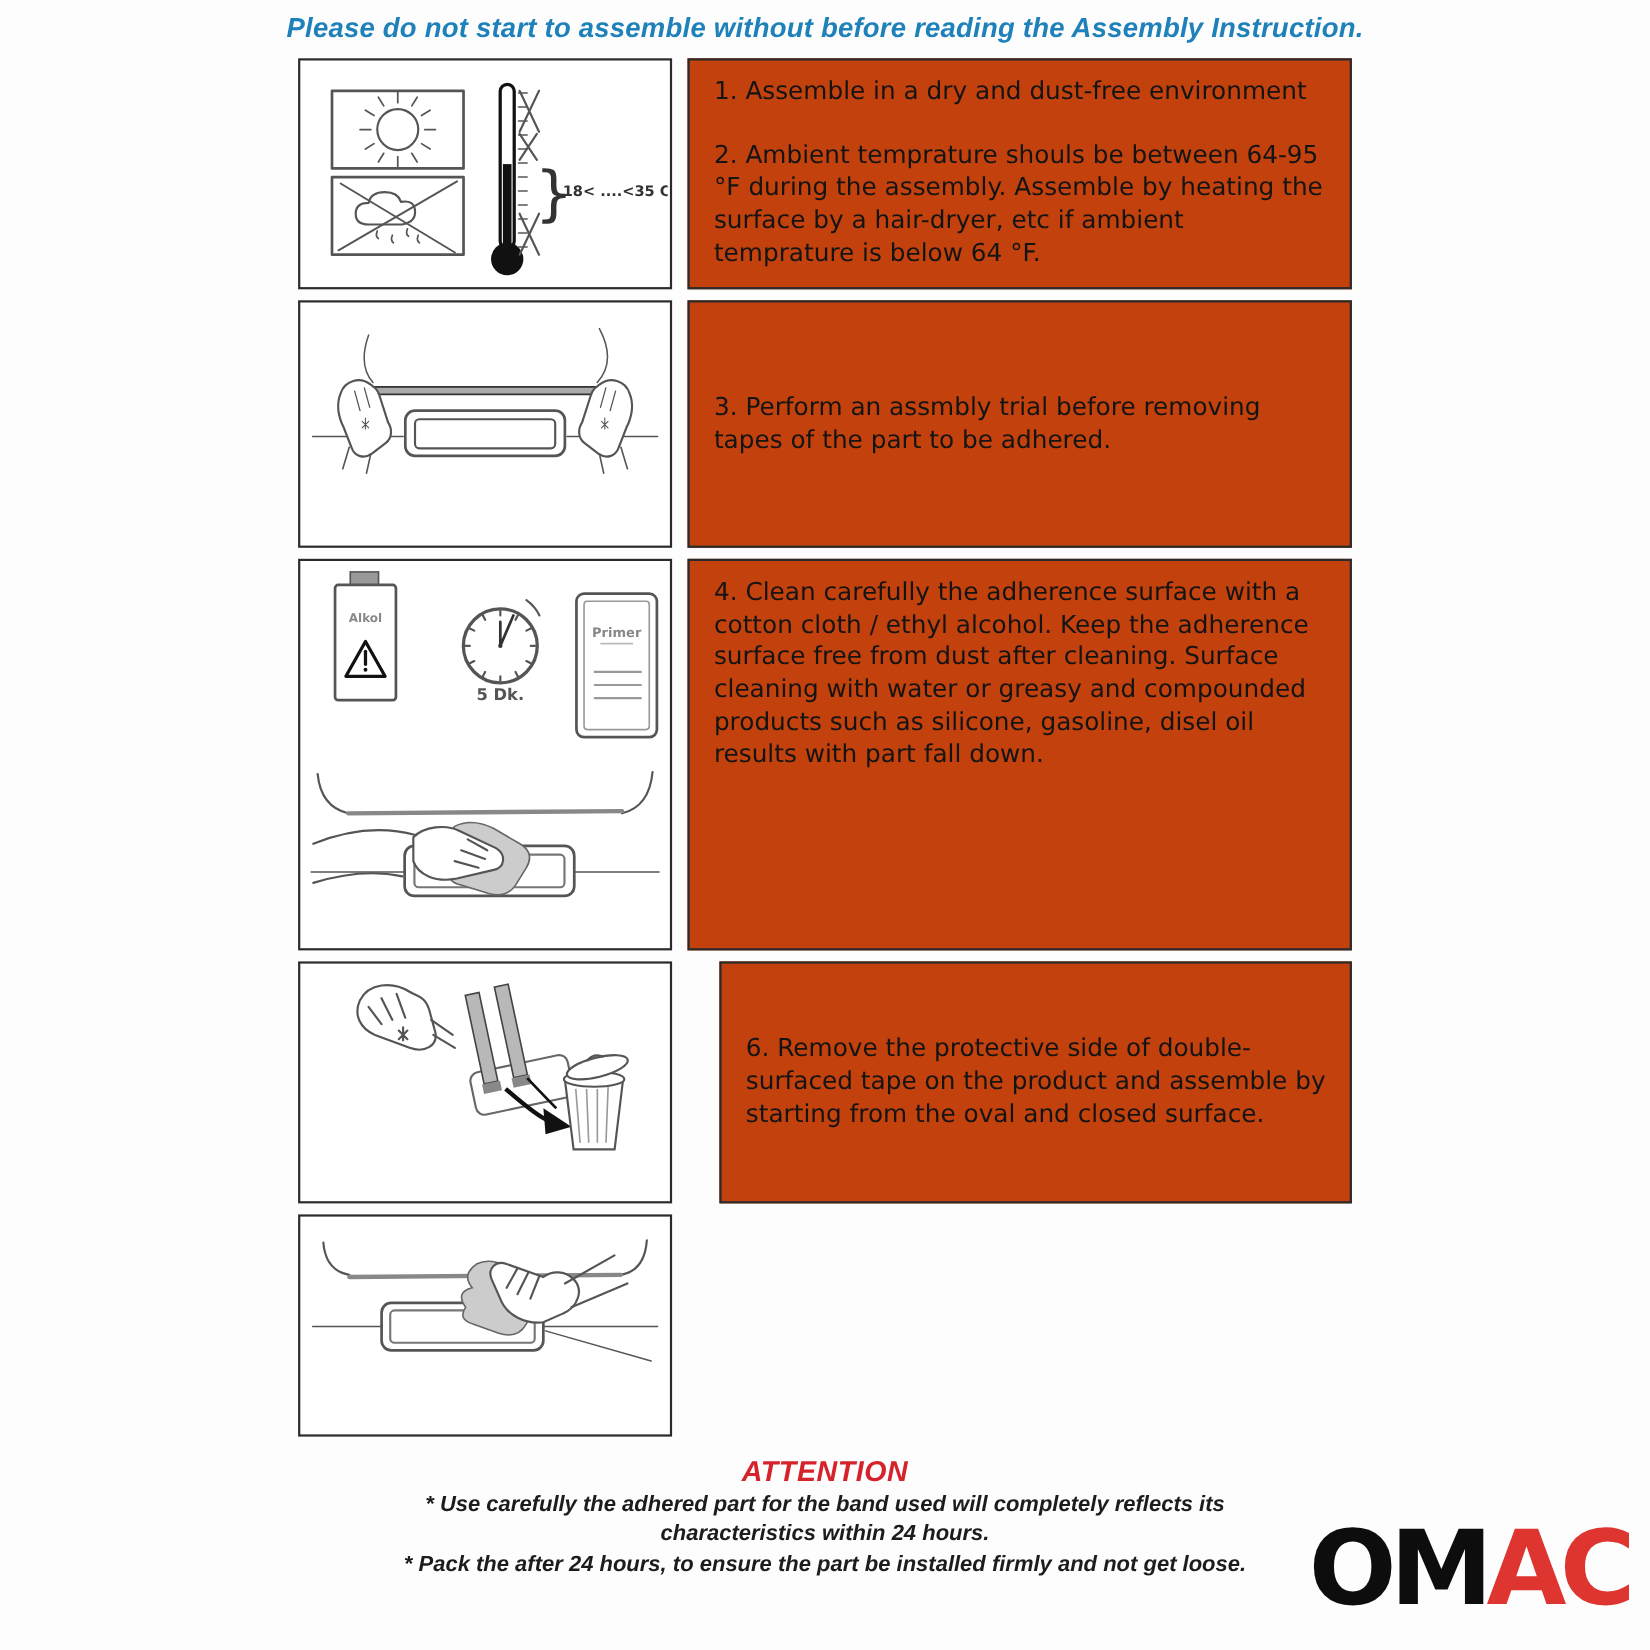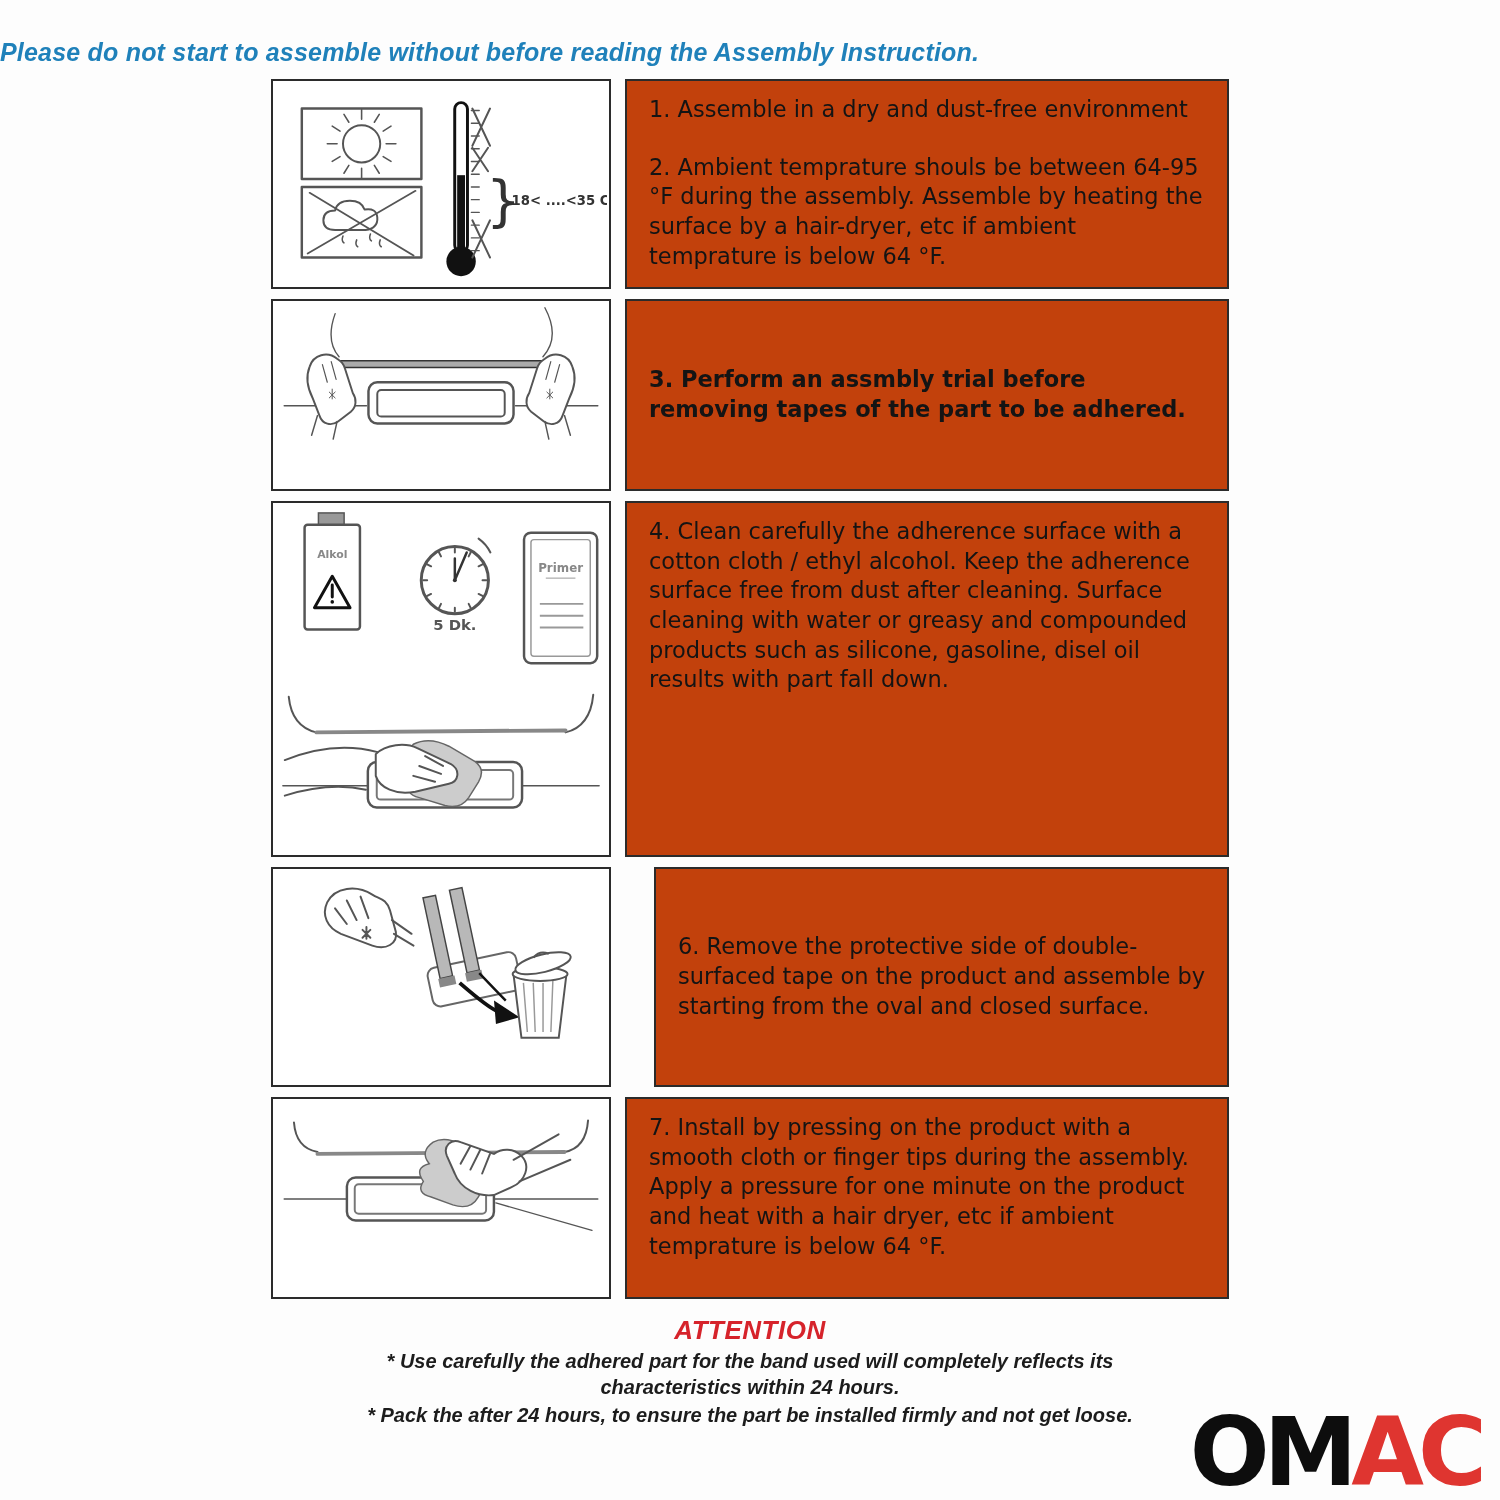--- a/index.html
+++ b/index.html
@@ -7,26 +7,25 @@
     width:1500px; height:1500px;
     background:#fdfdfd;
     font-family:"Liberation Sans", sans-serif;
     color:#1a1a1a;
     overflow:hidden;
   }
   .sheet { position:relative; width:1500px; height:1500px; }
 
   .warning {
     padding-top:12px;
-    text-align:left;
+    text-align:center;
     font-style:italic; font-weight:bold;
     font-size:25px;
     color:#1f81ba;
     letter-spacing:0.2px;
-    margin-top:26px;
   }
   .title-wrap { text-align:center; margin-top:8px; }
   .page-title {
     display:inline-block;
     font-style:italic;
     font-size:32px;
     color:#222;
     transform:scaleX(0.93);
     letter-spacing:0px;
   }
@@ -49,21 +48,21 @@
     padding:14px 20px 10px 22px;
     font-family:"DejaVu Sans", sans-serif;
     font-size:22.5px; line-height:1.32;
     color:#141414;
   }
   .text-box p { margin:0 0 28px 0; }
   .text-box p:last-child { margin-bottom:0; }
   .text-box.v-center { display:flex; flex-direction:column; justify-content:center; padding-top:0; padding-bottom:0; }
 
   .r1 { height:210px; }
-  .r2 { height:192px;font-weight:bold; }
+  .r2 { height:225px; }
   .r3 { height:356px; }
   .r4 { height:220px;gap:43px; }
   .r5 { height:202px; }
 
   svg { display:block; }
   .sketch { stroke:#555; fill:none; stroke-width:2; stroke-linecap:round; stroke-linejoin:round; }
   .sketch-thin { stroke:#555; fill:none; stroke-width:1.4; stroke-linecap:round; }
   .svg-label { font-family:"DejaVu Sans", sans-serif; font-weight:bold; }
 
   .attention { margin-top:16px; text-align:center; }
@@ -245,23 +244,20 @@
             <path class="sketch-thin" d="M222,106 L320,134"></path>
           </g>
           <g>
             <path d="M158,44 q-14,10 -4,22 q-16,4 -6,18 q-8,12 8,16 l22,8 q18,6 26,-8 l10,-18 q8,-16 -8,-24 l-20,-12 q-16,-8 -28,-2 z" fill="#ccc" stroke="#666" stroke-width="1.5"></path>
             <path d="M238,90 C252,84 258,68 248,58 C240,50 228,50 220,56 L186,44 C176,40 168,48 172,58 L180,76 C186,92 204,100 220,98 Z" fill="#fff" stroke="#555" stroke-width="2"></path>
             <path class="sketch" d="M196,48 L186,66 M206,52 L196,72 M216,56 L208,76" stroke-width="1.2"></path>
             <path class="sketch" d="M240,62 L286,36 M246,84 L298,62"></path>
           </g>
         </svg>
       </div>
-      <div class="text-box">
-        <p>7. Install by pressing on the product with a smooth cloth or finger tips during the assembly. Apply a pressure for one minute on the product and heat with a hair dryer, etc if ambient temprature is below 64 °F.</p>
-      </div>
     </div>
 
   </div>
 
   <div class="attention">
     <div class="attention-title">ATTENTION</div>
     <div class="attention-note">* Use carefully the adhered part for the band used will completely reflects its characteristics within 24 hours.</div>
     <div class="attention-note">* Pack the after 24 hours, to ensure the part be installed firmly and not get loose.</div>
   </div>
 

